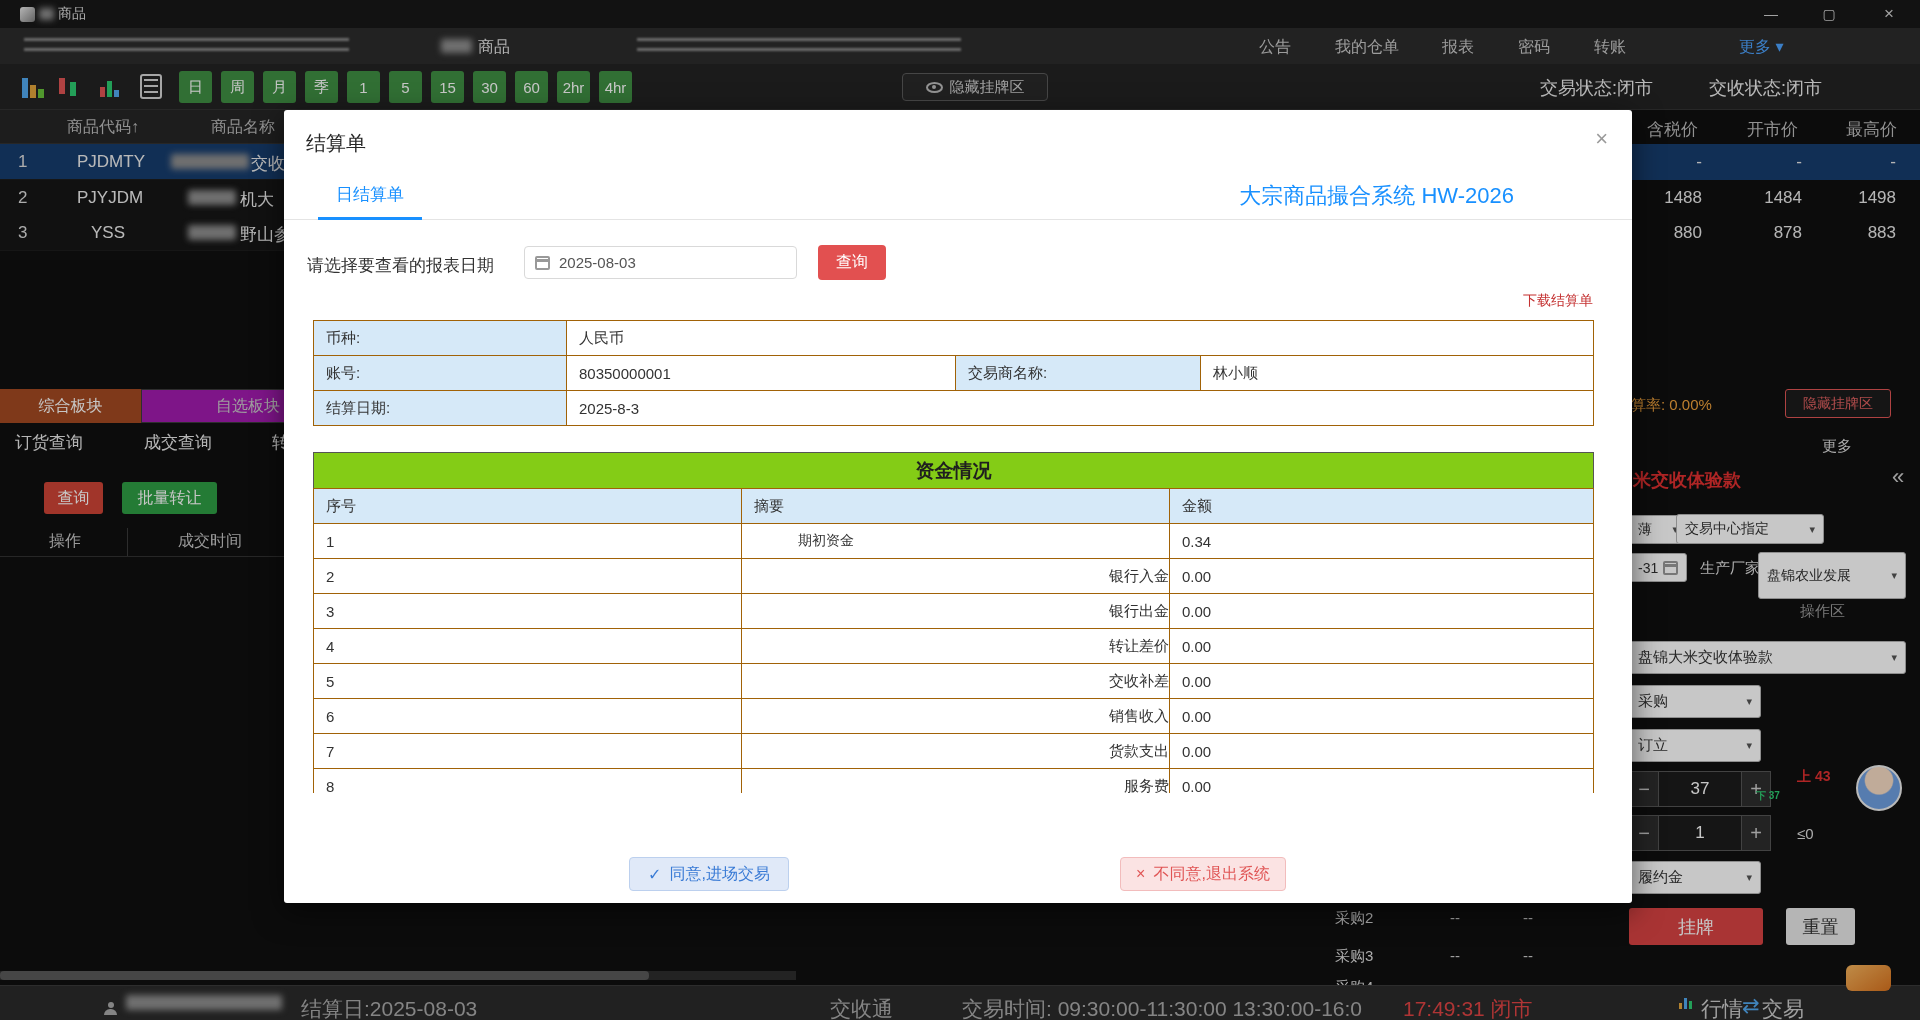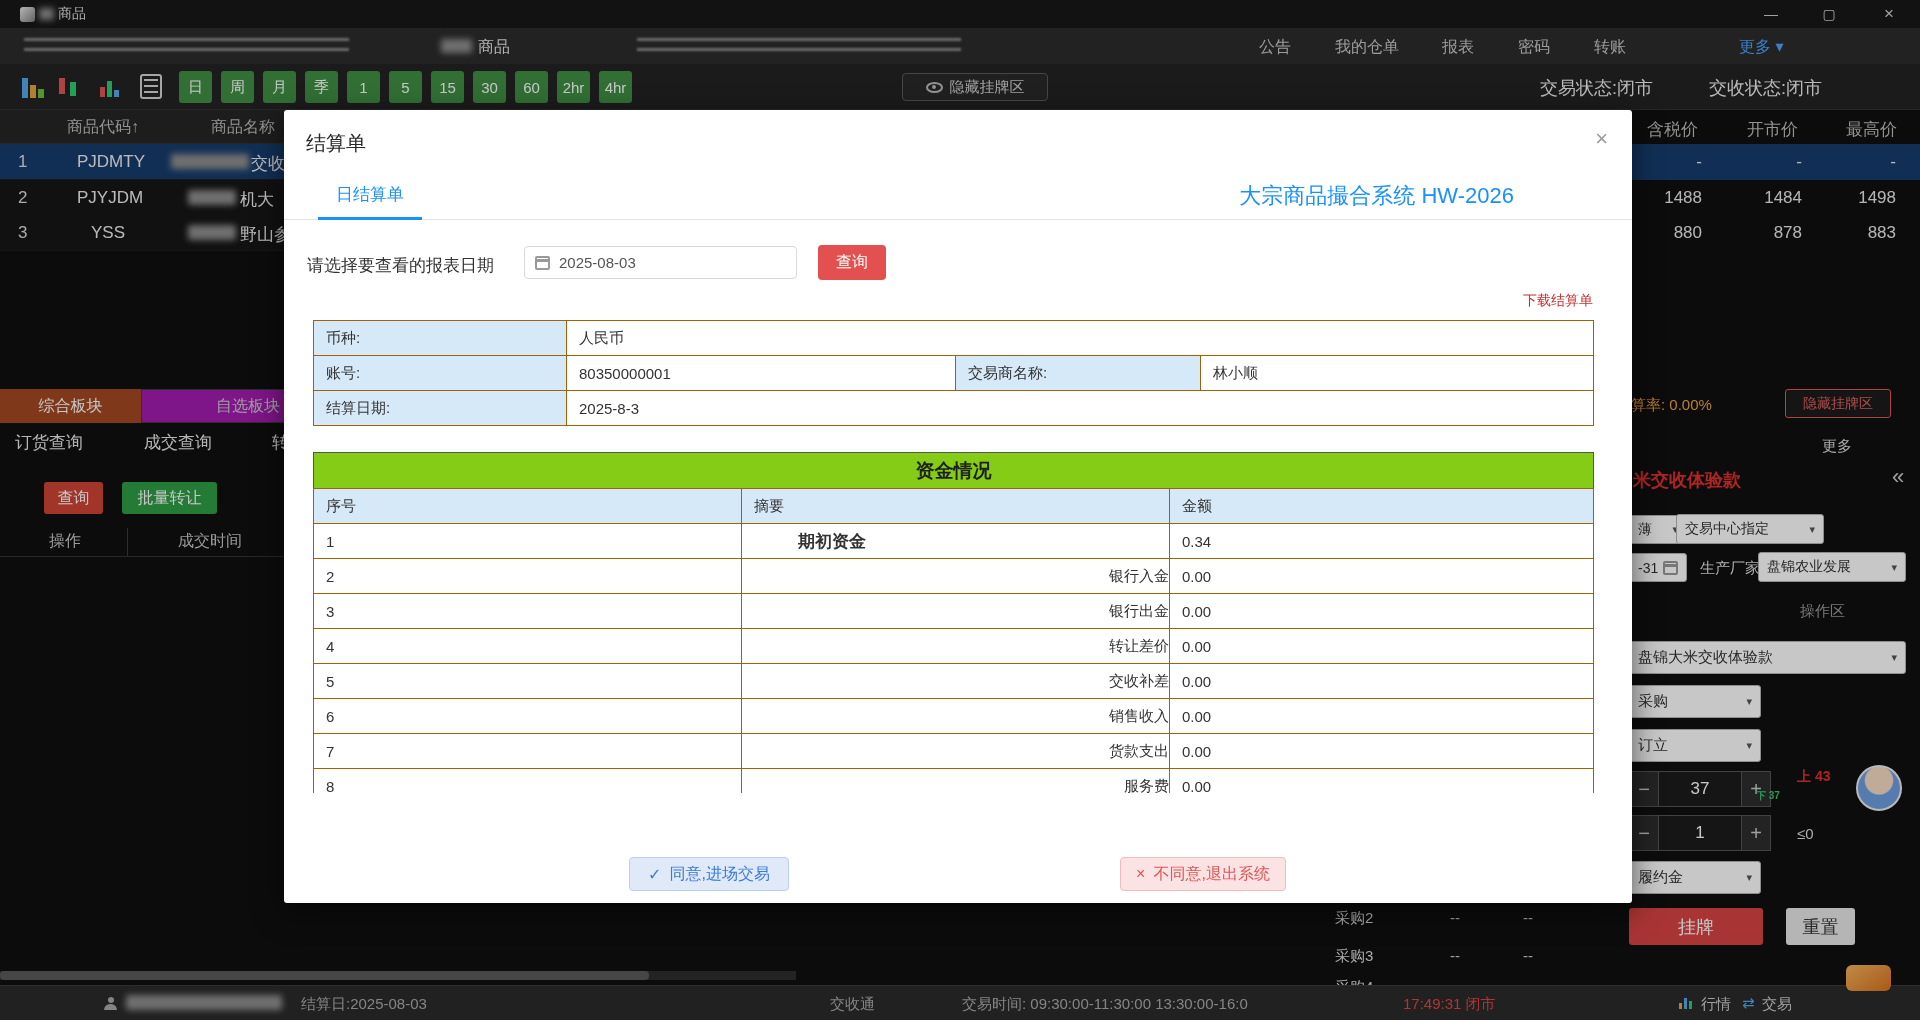--- a/index.html
+++ b/index.html
@@ -66,21 +66,21 @@
   .sel .car{color:#555;font-size:11px;margin-left:6px}
   .step-btn{width:30px;height:36px;background:#2e2e2e;border:1px solid #555;color:#ccc;display:flex;align-items:center;justify-content:center;font-size:20px}
   .step-val{width:82px;height:36px;background:#1c1c1c;border-top:1px solid #555;border-bottom:1px solid #555;color:#fff;display:flex;align-items:center;justify-content:center;font-size:17px}
   .avatar{position:absolute;left:1856px;top:765px;width:46px;height:46px;border-radius:50%;border:2px solid #eee;
     background:radial-gradient(circle at 50% 32%,#f7dcc4 0 38%,#6f9fe0 42% 100%)}
   .mini-avatar{position:absolute;left:1846px;top:965px;width:45px;height:26px;border-radius:6px;background:linear-gradient(145deg,#f5b35c,#d9731f)}
 
   
   .hscroll{position:absolute;left:0;top:971px;width:796px;height:9px;background:#2e2e2e}
   .hthumb{width:649px;height:9px;background:#5a5a5a;border-radius:4px}
-  .statusbar{position:absolute;left:0;top:985px;width:1920px;height:35px;background:#2b2b2b;border-top:1px solid #3a3a3a;font-size:15px;color:#aaa}
+  .statusbar{position:absolute;left:0;top:985px;width:1920px;height:35px;background:#2b2b2b;border-top:1px solid #3a3a3a;font-size:21px;color:#aaa}
   .person{position:relative;width:13px;height:13px;display:inline-block}
   .person::before{content:"";position:absolute;left:3.5px;top:0;width:6px;height:6px;border-radius:50%;background:#aaa}
   .person::after{content:"";position:absolute;left:0;bottom:0;width:13px;height:6px;border-radius:6px 6px 0 0;background:#aaa}
   .ic-mini-bars{display:inline-block;width:16px;height:13px;background:
     linear-gradient(#e2a43c,#e2a43c) left 1px bottom 0/3px 6px no-repeat,
     linear-gradient(#53a9f0,#53a9f0) left 6px bottom 0/3px 11px no-repeat,
     linear-gradient(#2ecc71,#2ecc71) left 11px bottom 0/3px 8px no-repeat}
 
   
   .overlay{position:absolute;left:0;top:0;width:1920px;height:1020px;background:rgba(0,0,0,.22)}
@@ -100,21 +100,21 @@
     display:flex;align-items:center;justify-content:center;font-size:16px}
   .m-dl{position:absolute;right:39px;top:182px;color:#c43131;font-weight:normal;font-size:14px}
   .m-report{position:absolute;left:29px;top:211px;width:1281px}
   .box-title{border:1px solid #555;height:46px;display:flex;align-items:center;justify-content:center;font-size:24px;font-weight:bold;color:#1f1f1f}
   table.rpt{border-collapse:collapse;table-layout:fixed;width:100%;font-size:15px;color:#333;margin-top:-1px;background:#fff}
   .rpt td{border:1px solid #a16207;height:35px;padding:0 12px;overflow:hidden;white-space:nowrap}
   .rpt td.blue{background:#d6e9f8}
   .funds-clip{height:341px;overflow:hidden;margin-top:26px}
   .funds-title{border:1px solid #555;height:37px;display:flex;align-items:center;justify-content:center;font-size:19px;font-weight:bold;color:#1f1f1f;background:#84cc16}
   .rpt td.rr{text-align:right;padding-right:0}
-  .rpt td.cat{font-weight:bold;font-size:17px;padding-left:56px}
+  .rpt td.cat{font-weight:normal;font-size:14px;padding-left:56px}
   .m-agree{position:absolute;left:345px;top:747px;width:160px;height:34px;background:#e0e9f8;border:1px solid #bcd0ee;border-radius:4px;
     color:#3a7bd5;display:flex;align-items:center;justify-content:center;gap:8px;font-size:16px}
   .m-disagree{position:absolute;left:836px;top:747px;width:166px;height:34px;background:#fbe3e3;border:1px solid #f2bcbc;border-radius:4px;
     color:#e05555;display:flex;align-items:center;justify-content:center;gap:8px;font-size:16px}
 </style>
 </head>
 <body>
 
 <div class="scene">
 
@@ -232,21 +232,21 @@
   <span class="abs" style="left:1700px;top:521px;font-size:15px;color:#ddd">交货地:</span>
   <div class="sel abs" style="left:1676px;top:514px;width:148px;height:30px">
     <span>交易中心指定</span>
     <span class="car">▾</span>
   </div>
   <div class="sel abs" style="left:1629px;top:553px;width:58px;height:29px">
     <span>-31</span>
     <span class="cal" style="margin:0"></span>
   </div>
   <span class="abs" style="left:1700px;top:559px;font-size:15px;color:#ddd">生产厂家:</span>
-  <div class="sel abs" style="left:1758px;top:552px;width:148px;height:30px">
+  <div class="sel abs" style="left:1758px;top:552px;width:148px;height:47px">
     <span>盘锦农业发展</span>
     <span class="car">▾</span>
   </div>
   <span class="abs" style="left:1800px;top:602px;font-size:15px;color:#9a9a9a">操作区</span>
 
   <div class="sel abs" style="left:1629px;top:641px;width:277px;height:33px;font-size:15px">
     <span>盘锦大米交收体验款</span>
     <span class="car">▾</span>
   </div>
   <div class="sel abs" style="left:1629px;top:685px;width:132px;height:33px;font-size:15px">

